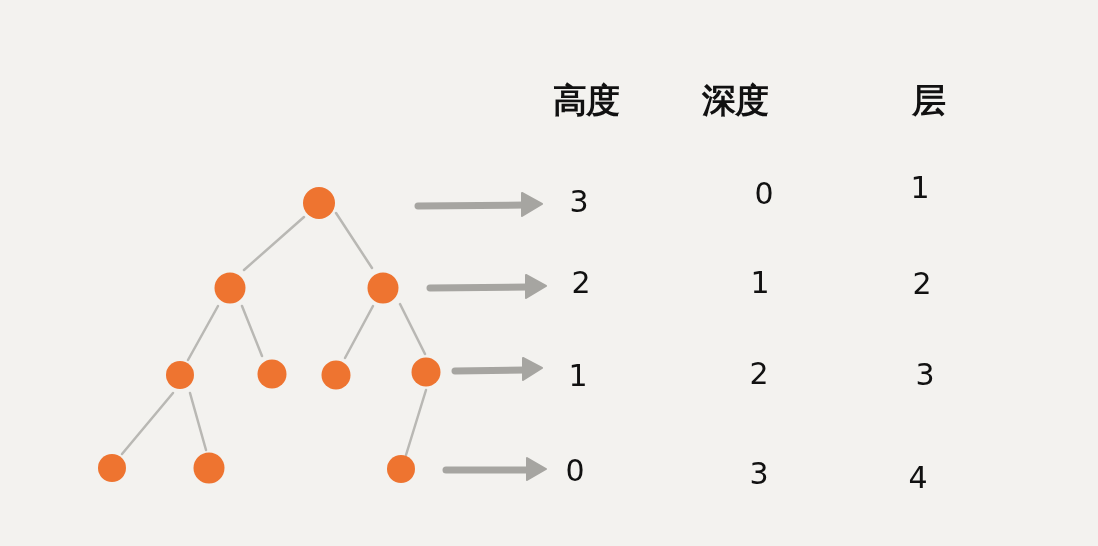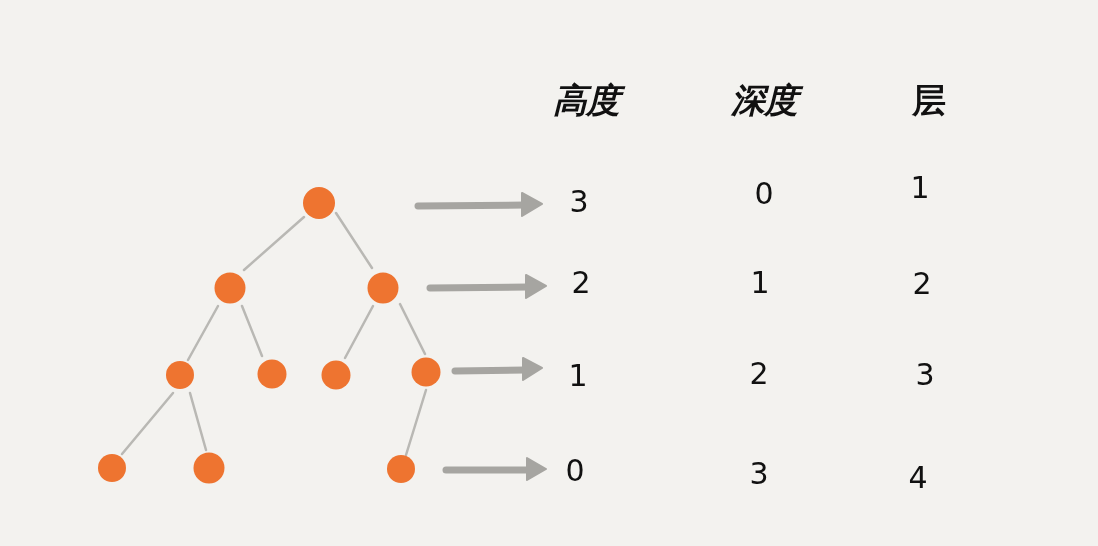--- a/index.html
+++ b/index.html
@@ -52,22 +52,22 @@
       <line x1="455" y1="371" x2="525" y2="370" stroke-width="7" stroke-linecap="round"></line>
       <polygon points="523,358 542,368 523,380" stroke-width="2" stroke-linejoin="round"></polygon>
     </g>
     <g>
       <line x1="446" y1="470" x2="530" y2="470" stroke-width="7" stroke-linecap="round"></line>
       <polygon points="527,458 546,469 527,480" stroke-width="2" stroke-linejoin="round"></polygon>
     </g>
   </g>
 </svg>
 
-<div class="hdr" style="left:553px;font-style:italic;">高度</div>
-<div class="hdr" style="left:731px;font-style:italic;">深度</div>
+<div class="hdr" style="left:553px;">高度</div>
+<div class="hdr" style="left:702px;">深度</div>
 <div class="hdr" style="left:912px;">层</div>
 
 <div class="num" style="left:559px; top:184px;">3</div>
 <div class="num" style="left:744px; top:176px;">0</div>
 <div class="num" style="left:900px; top:170px;">1</div>
 
 <div class="num" style="left:561px; top:265px;">2</div>
 <div class="num" style="left:740px; top:265px;">1</div>
 <div class="num" style="left:902px; top:266px;">2</div>
 

